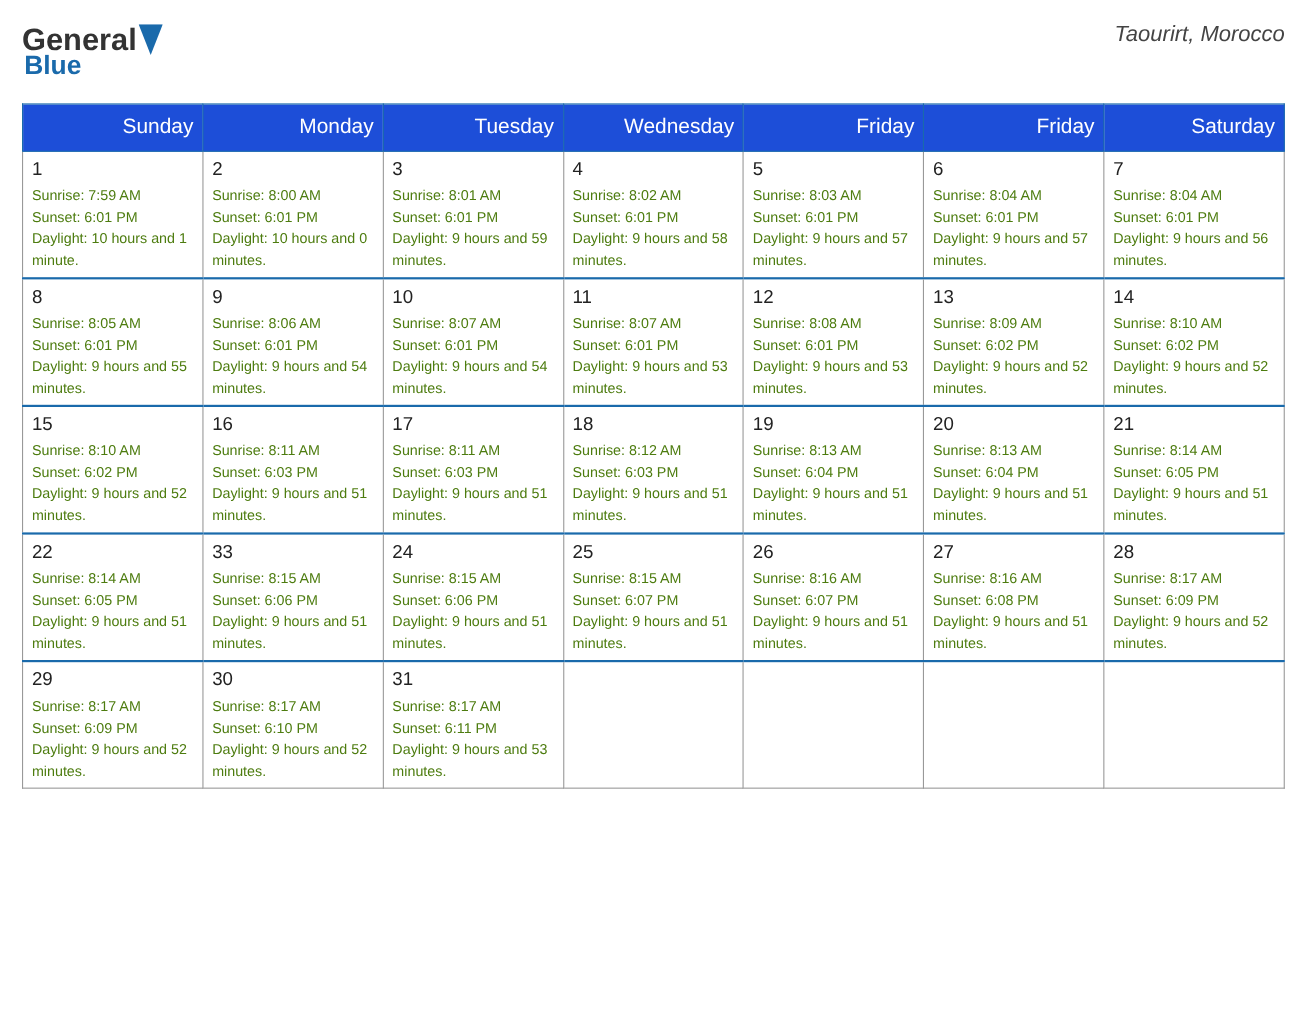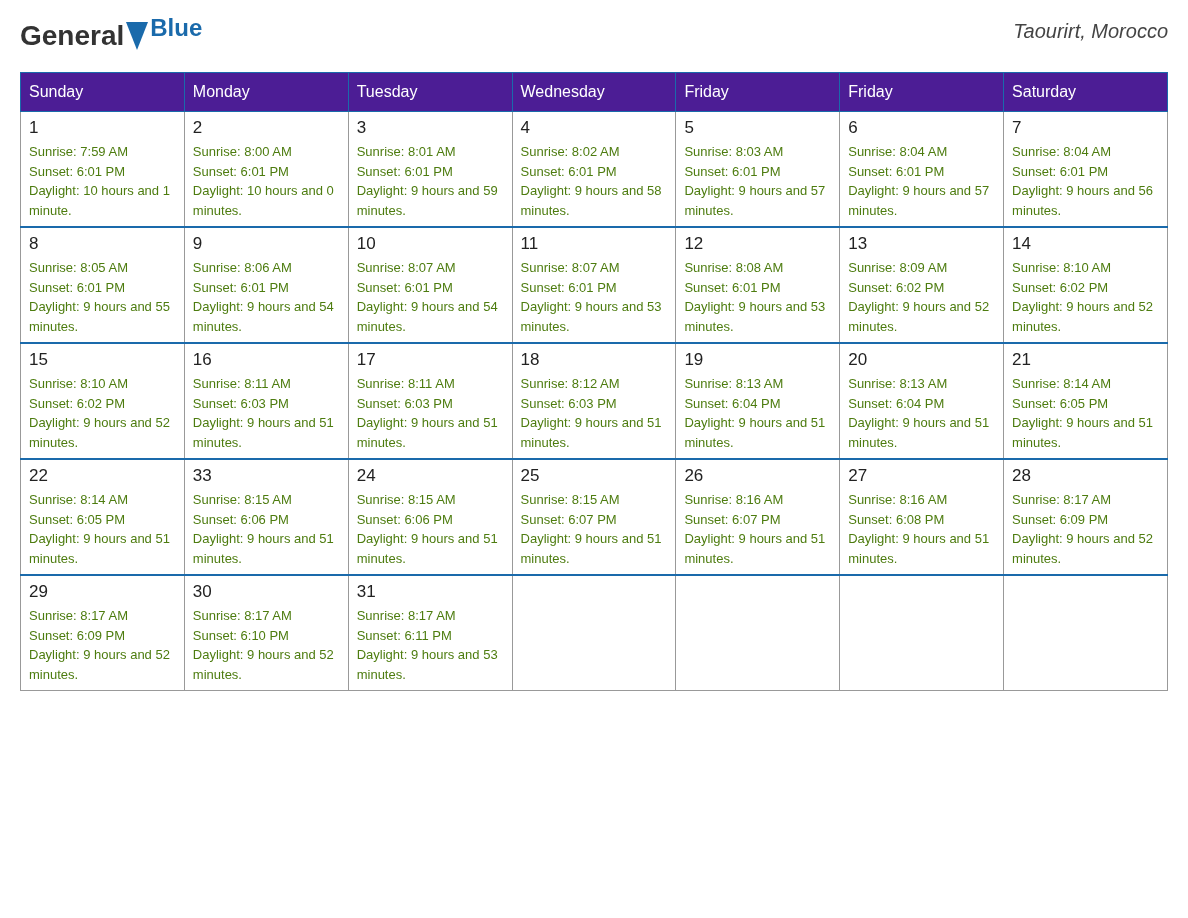--- a/index.html
+++ b/index.html
@@ -21,20 +21,21 @@
       align-items: center;
       gap: 0;
     }
     .logo-text-general {
       font-size: 28px;
       font-weight: bold;
       color: #333;
     }
     .logo-combined {
       display: flex;
+      flex-direction: column;
     }
     .logo-line1 {
       display: flex;
       align-items: center;
     }
     .logo-line2 {
       color: #1a6aab;
       font-size: 24px;
       font-weight: bold;
       margin-top: -6px;
@@ -51,26 +52,26 @@
     .location {
       font-size: 20px;
       color: #444;
       font-style: italic;
     }
     .calendar {
       width: 100%;
       border-collapse: collapse;
     }
     .calendar th {
-      background-color: #4c1d95;
+      background-color: #1d4ed8;
       color: #fff;
       padding: 10px 8px;
-      font-size: 16px;
+      font-size: 19px;
       font-weight: normal;
-      text-align: left;
+      text-align: right;
       border: 1px solid #1a6aab;
     }
     .calendar td {
       border: 1px solid #999;
       vertical-align: top;
       padding: 6px 8px;
       width: 14.28%;
       background: #fff;
     }
     .day-number {

